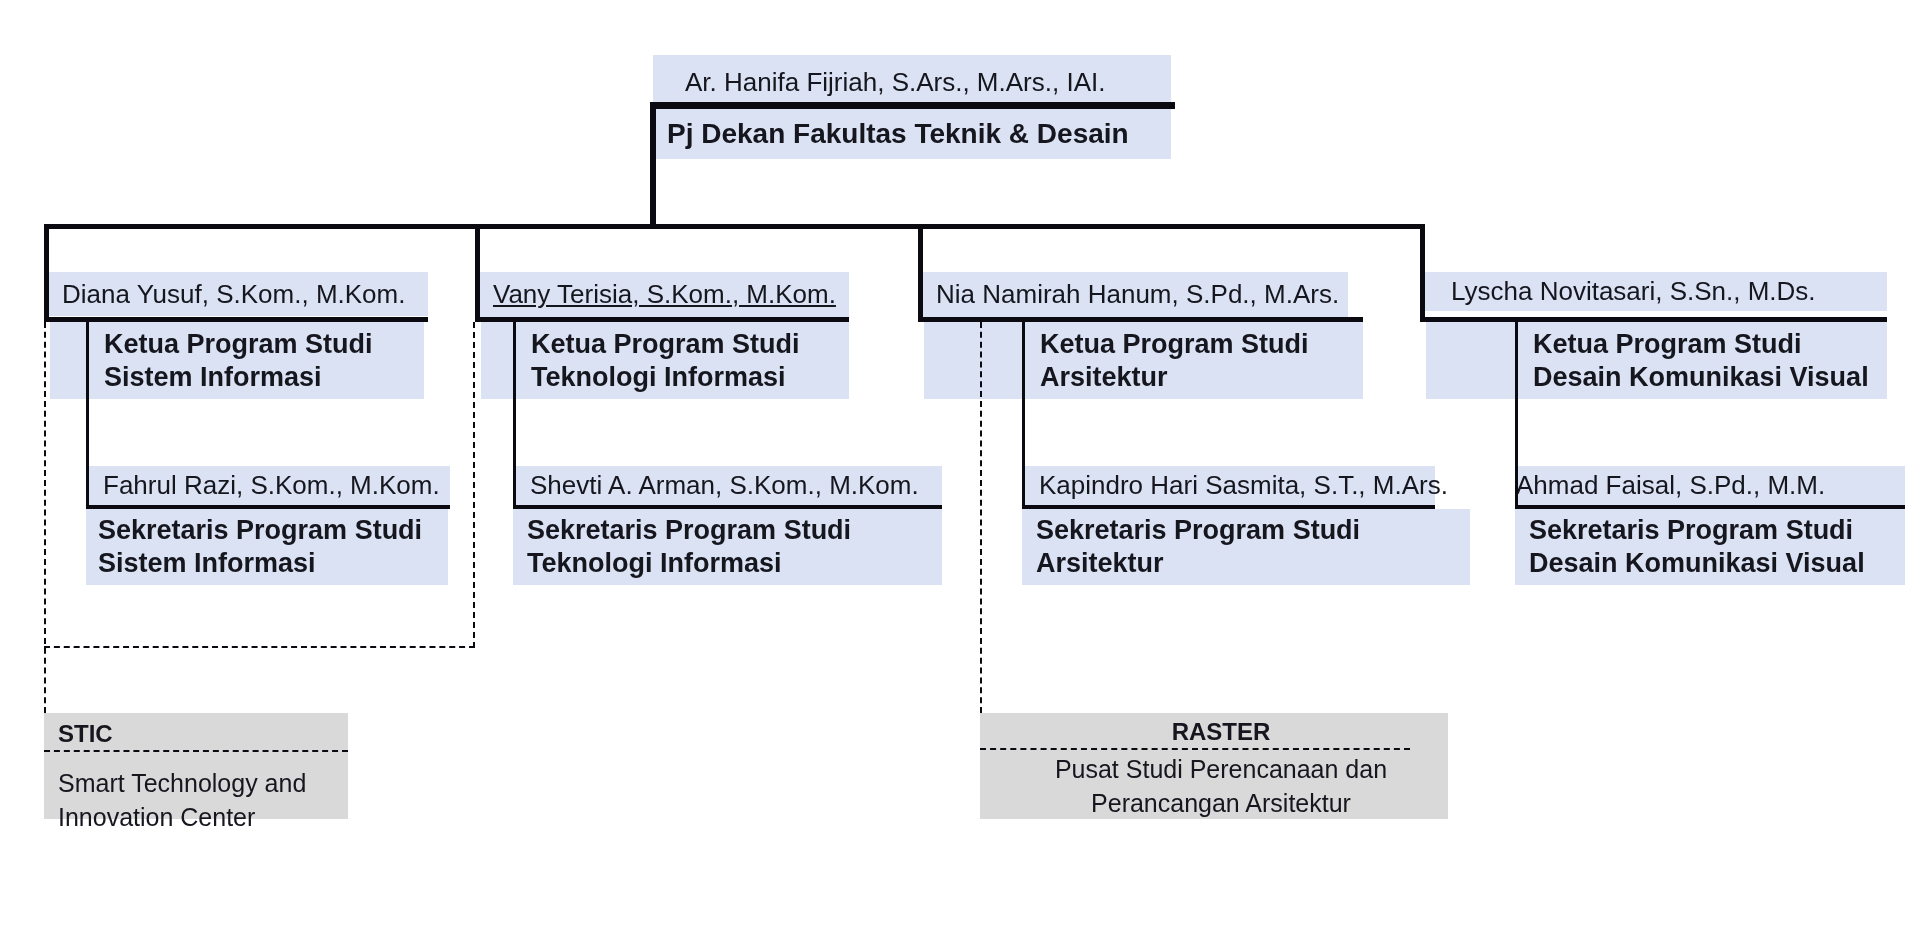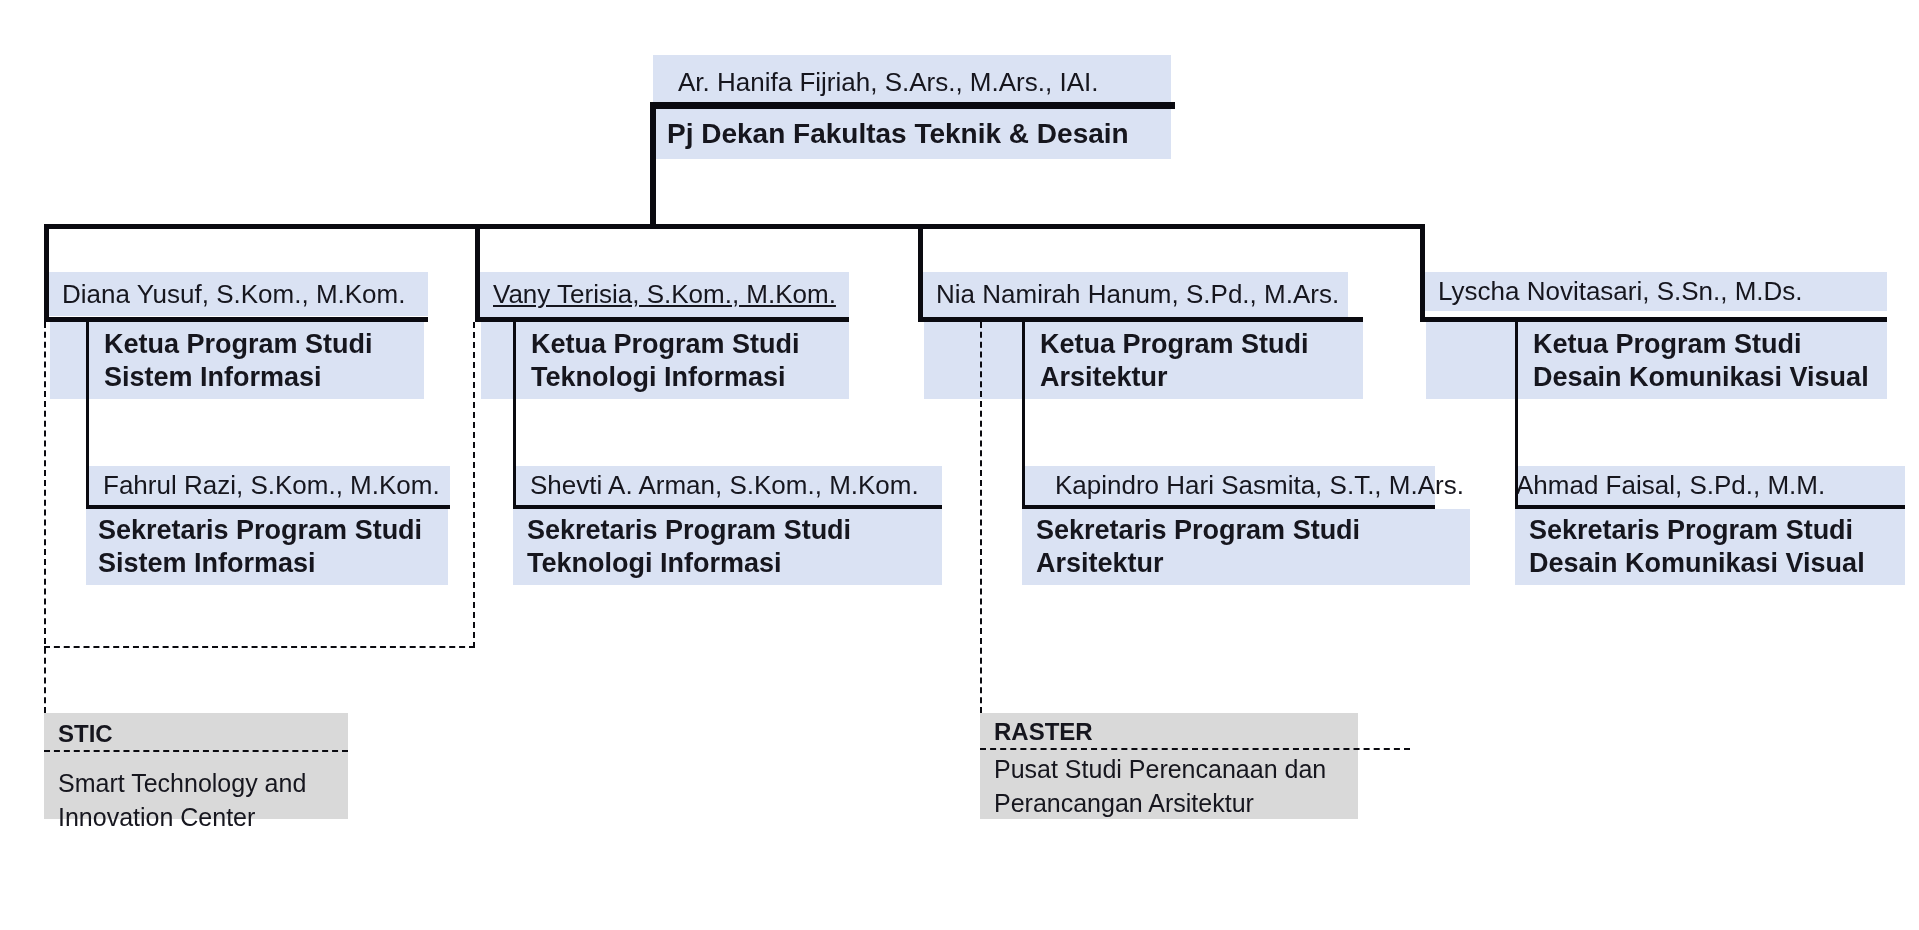--- a/index.html
+++ b/index.html
@@ -28,21 +28,21 @@
   .desc{font-size:25px;line-height:34px;white-space:nowrap;}
   .hline,.vline{position:absolute;background:#0a0a10;z-index:3;}
   .dash-v{position:absolute;width:0;border-left:2px dashed #0a0a10;z-index:3;}
   .dash-h{position:absolute;height:0;border-top:2px dashed #0a0a10;z-index:3;}
 </style>
 </head>
 <body>
 
 <div id="canvas">
 
-  <div class="card" style="left:653px;top:55px;width:518px;height:55px;padding-left:25px;">
+  <div class="card" style="left:653px;top:55px;width:518px;height:55px;padding-left:32px;">
     <span class="nm">Ar. Hanifa Fijriah, S.Ars., M.Ars., IAI.</span>
   </div>
   <div class="card" style="left:653px;top:109px;width:518px;height:50px;padding-left:14px;">
     <span class="top-title">Pj Dekan Fakultas Teknik &amp; Desain</span>
   </div>
   <div class="hline" style="left:650px;top:102px;width:525px;height:7px;"></div>
   <div class="vline" style="left:650px;top:102px;width:6px;height:127px;"></div>
 
   <div class="hline" style="left:44px;top:224px;width:1381px;height:5px;"></div>
 
@@ -99,32 +99,32 @@
     <span class="nm">Nia Namirah Hanum, S.Pd., M.Ars.</span>
   </div>
   <div class="hline" style="left:918px;top:317px;width:445px;height:5px;"></div>
   <div class="card" style="left:924px;top:322px;width:439px;height:77px;padding-left:116px;">
     <span class="ttl">
         <span style="display:block;">Ketua Program Studi</span>
         <span style="display:block;">Arsitektur</span>
       </span>
   </div>
   <div class="vline" style="left:1022px;top:322px;width:3px;height:187px;"></div>
-  <div class="card" style="left:1022px;top:466px;width:413px;height:39px;padding-left:33px;">
+  <div class="card" style="left:1022px;top:466px;width:413px;height:39px;padding-left:17px;">
     <span class="nm">Kapindro Hari Sasmita, S.T., M.Ars.</span>
   </div>
   <div class="hline" style="left:1022px;top:505px;width:413px;height:4px;"></div>
   <div class="card" style="left:1022px;top:509px;width:448px;height:76px;padding-left:14px;">
     <span class="ttl">
         <span style="display:block;">Sekretaris Program Studi</span>
         <span style="display:block;">Arsitektur</span>
       </span>
   </div>
 
-  <div class="card" style="left:1420px;top:272px;width:467px;height:39px;padding-left:18px;">
+  <div class="card" style="left:1420px;top:272px;width:467px;height:39px;padding-left:31px;">
     <span class="nm">Lyscha Novitasari, S.Sn., M.Ds.</span>
   </div>
   <div class="hline" style="left:1420px;top:317px;width:467px;height:5px;"></div>
   <div class="card" style="left:1426px;top:322px;width:461px;height:77px;padding-left:107px;">
     <span class="ttl">
         <span style="display:block;">Ketua Program Studi</span>
         <span style="display:block;">Desain Komunikasi Visual</span>
       </span>
   </div>
   <div class="vline" style="left:1515px;top:322px;width:3px;height:187px;"></div>
@@ -146,21 +146,21 @@
 
   <div class="card card-gray" style="left:44px;top:713px;width:304px;height:106px;justify-content:flex-start;gap:12px;">
     <div class="acr" style="padding:7px 0 0 14px;height:30px;">STIC</div>
     <div class="desc" style="padding:6px 0 0 14px;">
       <span style="display:block;">Smart Technology and</span>
       <span style="display:block;">Innovation Center</span>
     </div>
   </div>
   <div class="dash-h" style="left:44px;top:750px;width:304px;"></div>
 
-  <div class="card card-gray" style="left:980px;top:713px;width:378px;height:106px;justify-content:flex-start;">
+  <div class="card card-gray" style="left:980px;top:713px;width:468px;height:106px;justify-content:flex-start;text-align:center;">
     <div class="acr" style="padding:5px 0 0 14px;height:30px;">RASTER</div>
     <div class="desc" style="padding:6px 0 0 14px;">
       <span style="display:block;">Pusat Studi Perencanaan dan</span>
       <span style="display:block;">Perancangan Arsitektur</span>
     </div>
   </div>
   <div class="dash-h" style="left:980px;top:748px;width:430px;"></div>
 
 </div>
 

